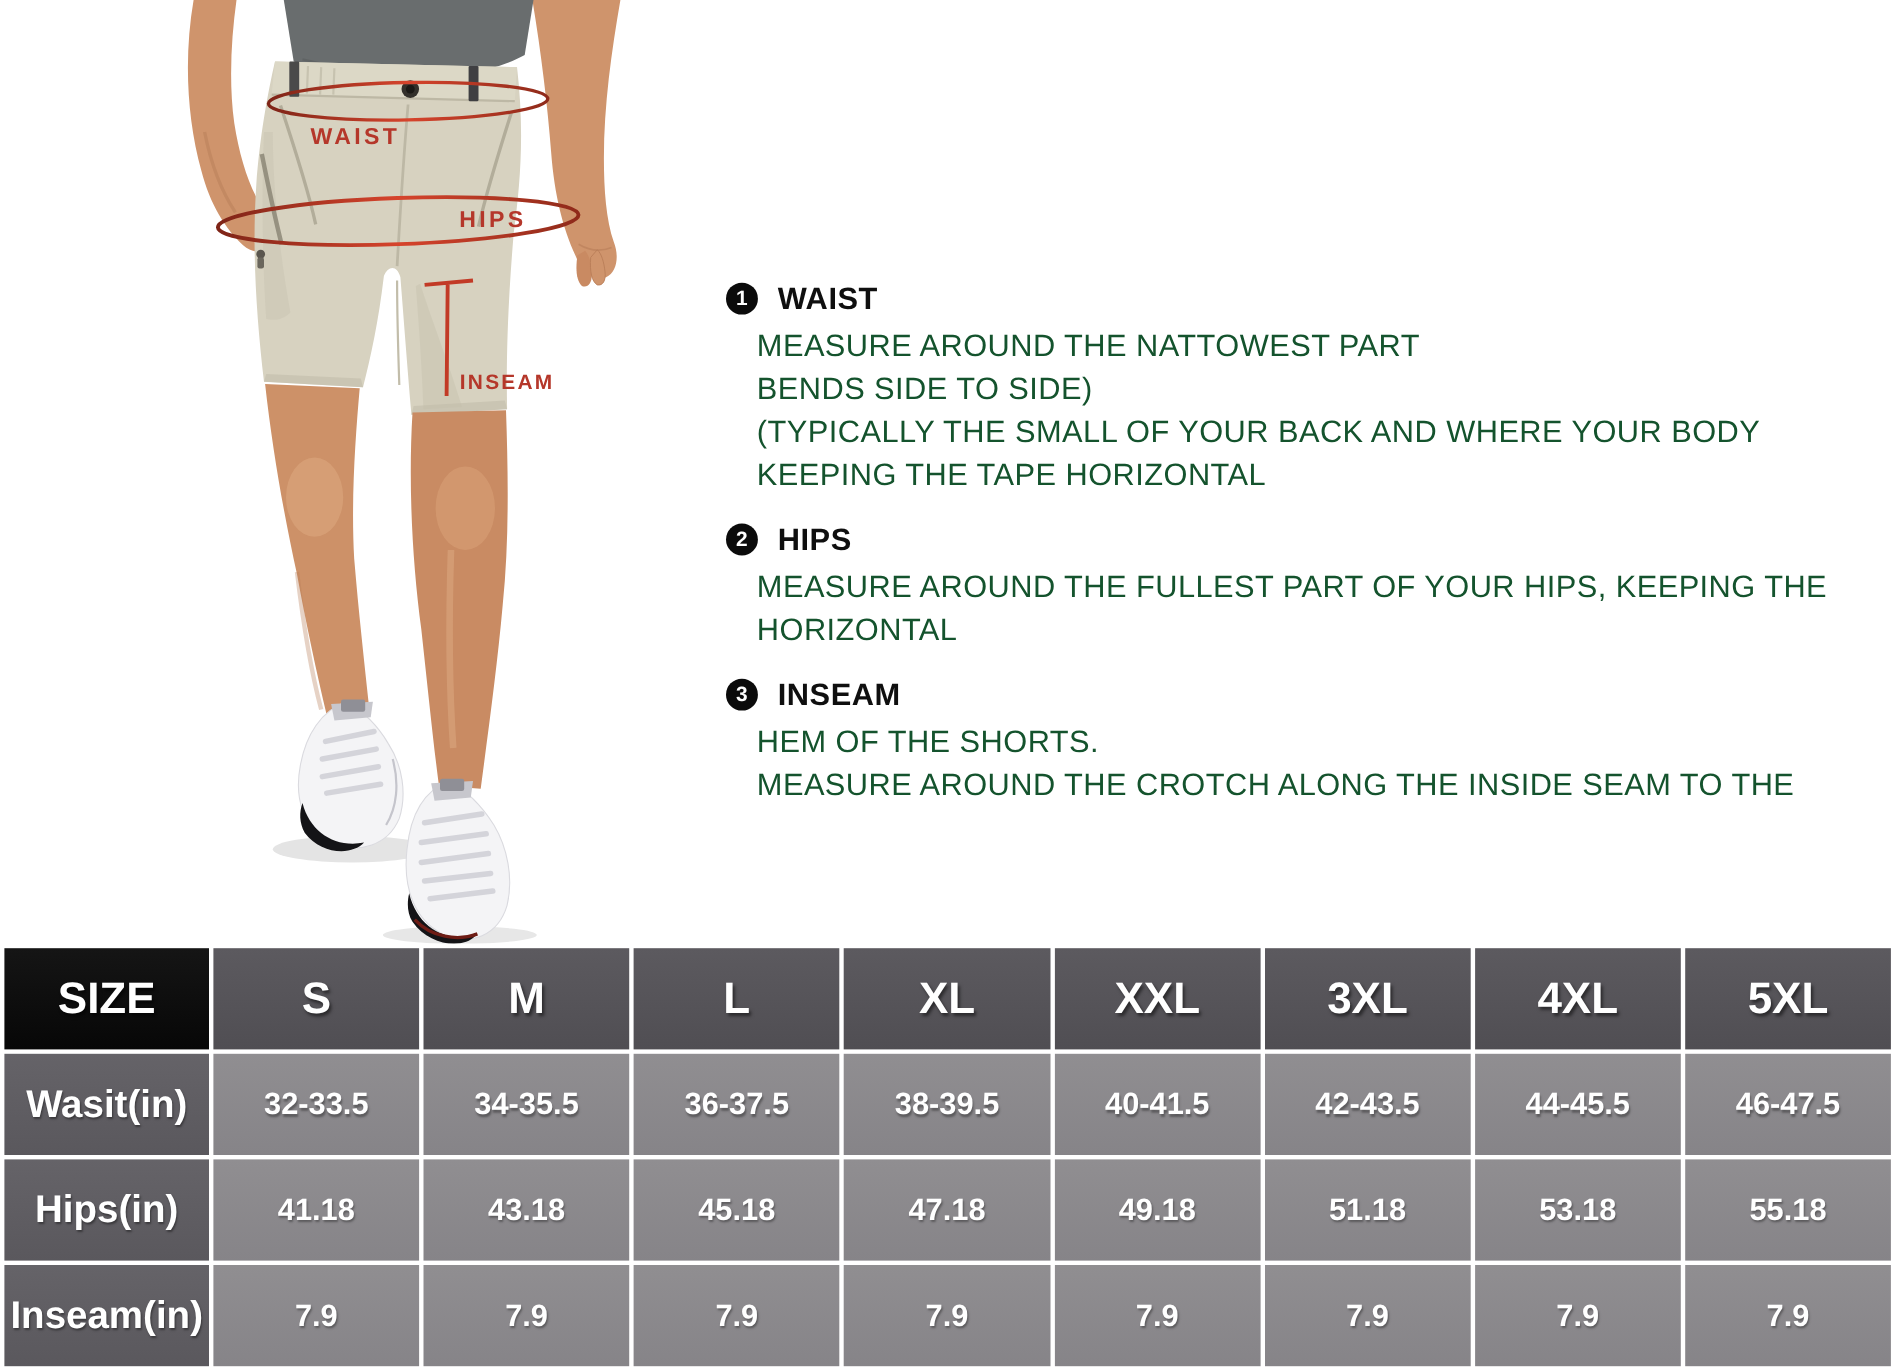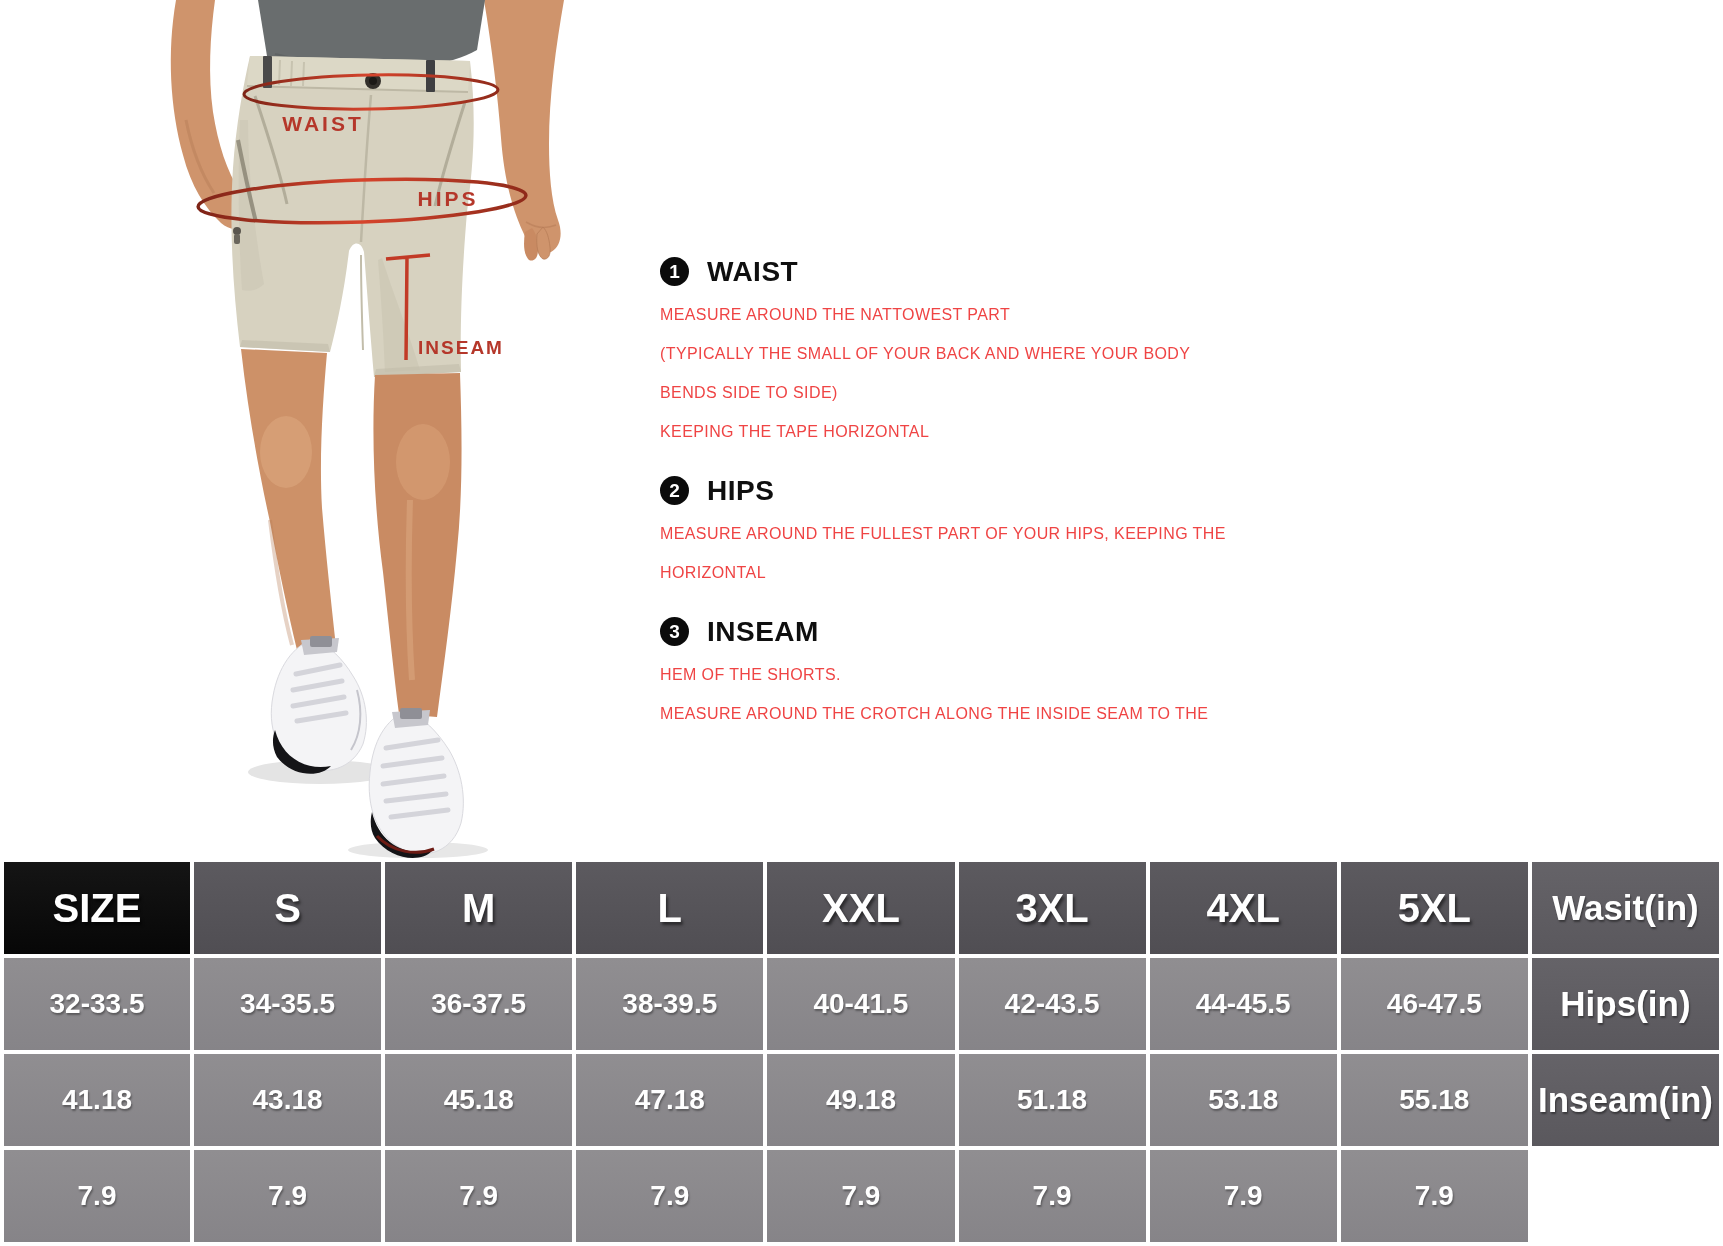--- a/index.html
+++ b/index.html
@@ -14,21 +14,21 @@
   
   .instructions { position:absolute; left:660px; top:256px; width:720px; }
   .step { margin-bottom:24px; }
   .step-head { display:flex; align-items:center; height:31px; margin-bottom:8px; }
   .badge {
     width:29px; height:29px; border-radius:50%; background:#0b0b0b; color:#ffffff;
     font-size:19px; font-weight:bold; display:flex; align-items:center; justify-content:center;
     flex:0 0 auto;
   }
   .step-title { margin-left:18px; font-size:28px; font-weight:bold; color:#0f0f0f; letter-spacing:0.5px; }
-  .step-line { font-size:16px; line-height:39px; color:#ef4444; letter-spacing:0.4px; white-space:nowrap; }
+  .step-line { font-size:28px; line-height:39px; color:#14532d; letter-spacing:0.4px; white-space:nowrap;margin-left:28px; }
 
   
   .size-table {
     position:absolute; left:0; top:858px; width:1723px; height:388px; box-sizing:border-box;
     background:#ffffff; padding:4px; display:grid;
     grid-template-columns:186px repeat(8, 1fr);
     grid-template-rows:repeat(4, 1fr);
     gap:4px;
   }
   .cell {
@@ -136,22 +136,22 @@
   </div>
 
   <div class="instructions">
 
     <div class="step">
       <div class="step-head">
         <span class="badge">1</span>
         <span class="step-title">WAIST</span>
       </div>
       <div class="step-line">MEASURE AROUND THE NATTOWEST PART</div>
+      <div class="step-line">BENDS SIDE TO SIDE)</div>
       <div class="step-line">(TYPICALLY THE SMALL OF YOUR BACK AND WHERE YOUR BODY</div>
-      <div class="step-line">BENDS SIDE TO SIDE)</div>
       <div class="step-line">KEEPING THE TAPE HORIZONTAL</div>
     </div>
 
     <div class="step">
       <div class="step-head">
         <span class="badge">2</span>
         <span class="step-title">HIPS</span>
       </div>
       <div class="step-line">MEASURE AROUND THE FULLEST PART OF YOUR HIPS, KEEPING THE</div>
       <div class="step-line">HORIZONTAL</div>
@@ -167,20 +167,21 @@
     </div>
 
   </div>
 
   <div class="size-table">
 
     <div class="cell size-cell">SIZE</div>
     <div class="cell hcell">S</div>
     <div class="cell hcell">M</div>
     <div class="cell hcell">L</div>
+    <div class="cell hcell">XL</div>
     <div class="cell hcell">XXL</div>
     <div class="cell hcell">3XL</div>
     <div class="cell hcell">4XL</div>
     <div class="cell hcell">5XL</div>
 
     <div class="cell label-cell">Wasit(in)</div>
     <div class="cell value-cell">32-33.5</div>
     <div class="cell value-cell">34-35.5</div>
     <div class="cell value-cell">36-37.5</div>
     <div class="cell value-cell">38-39.5</div>

